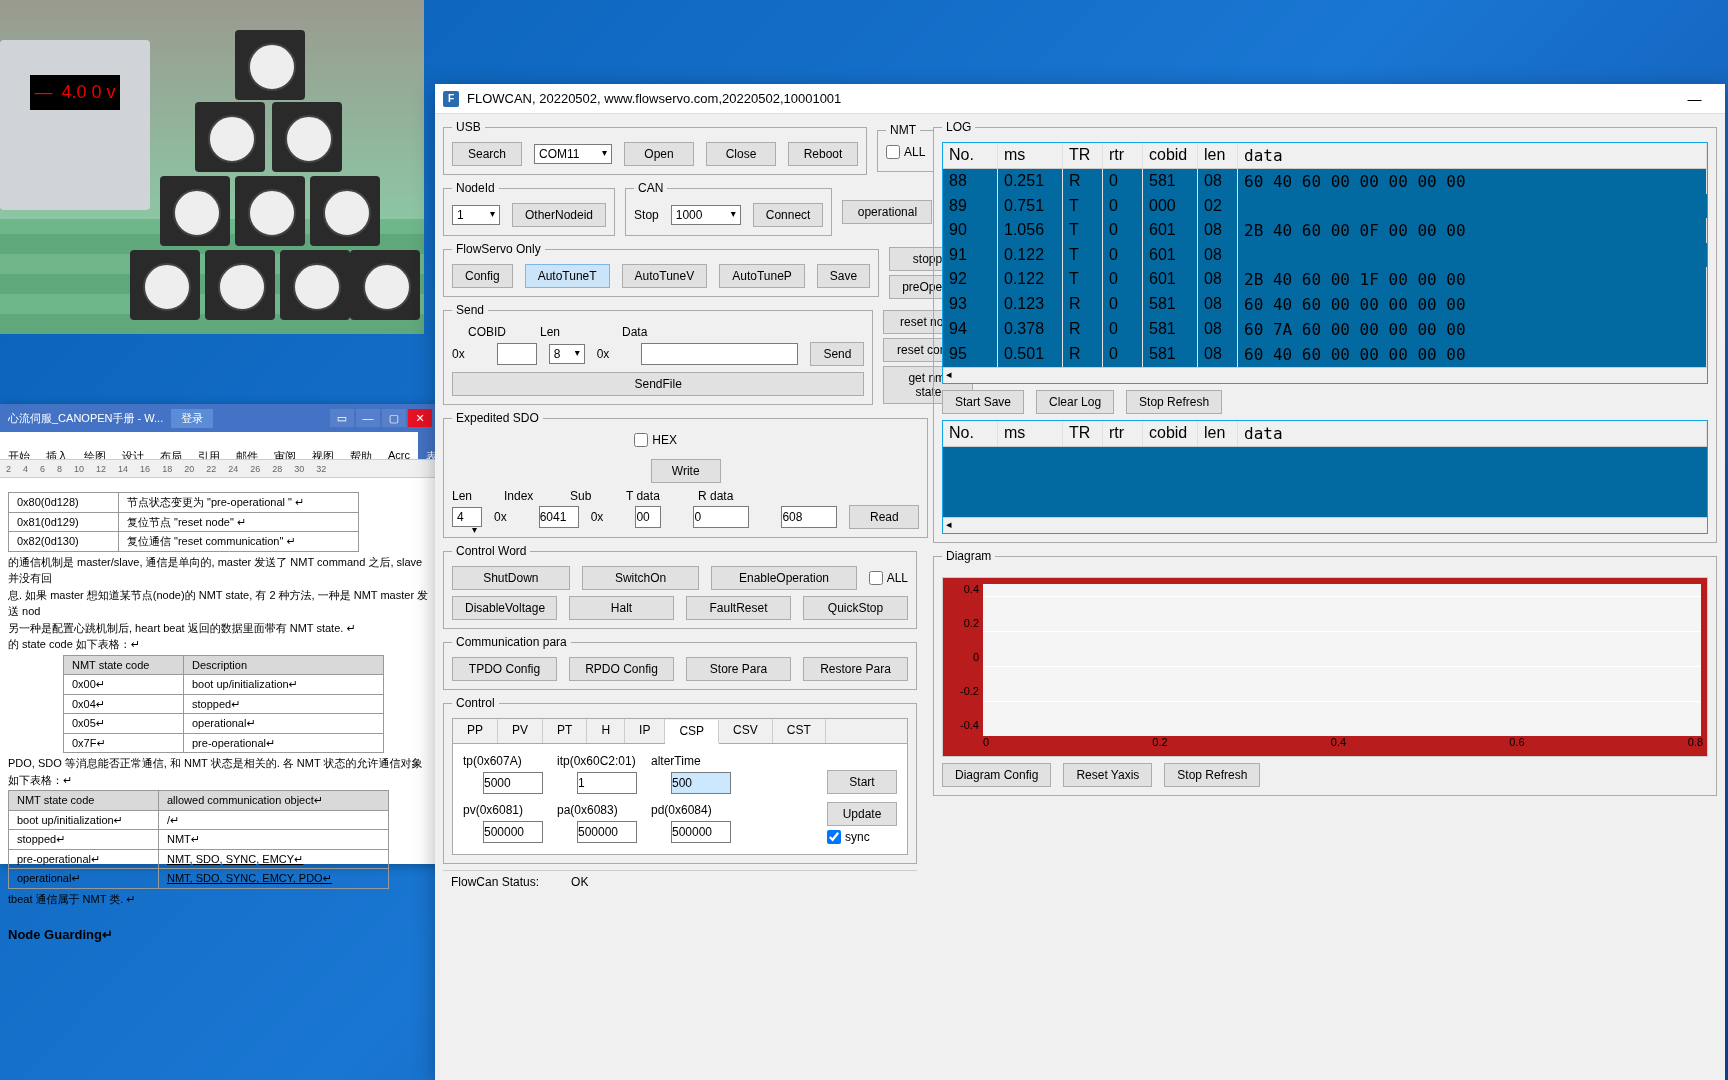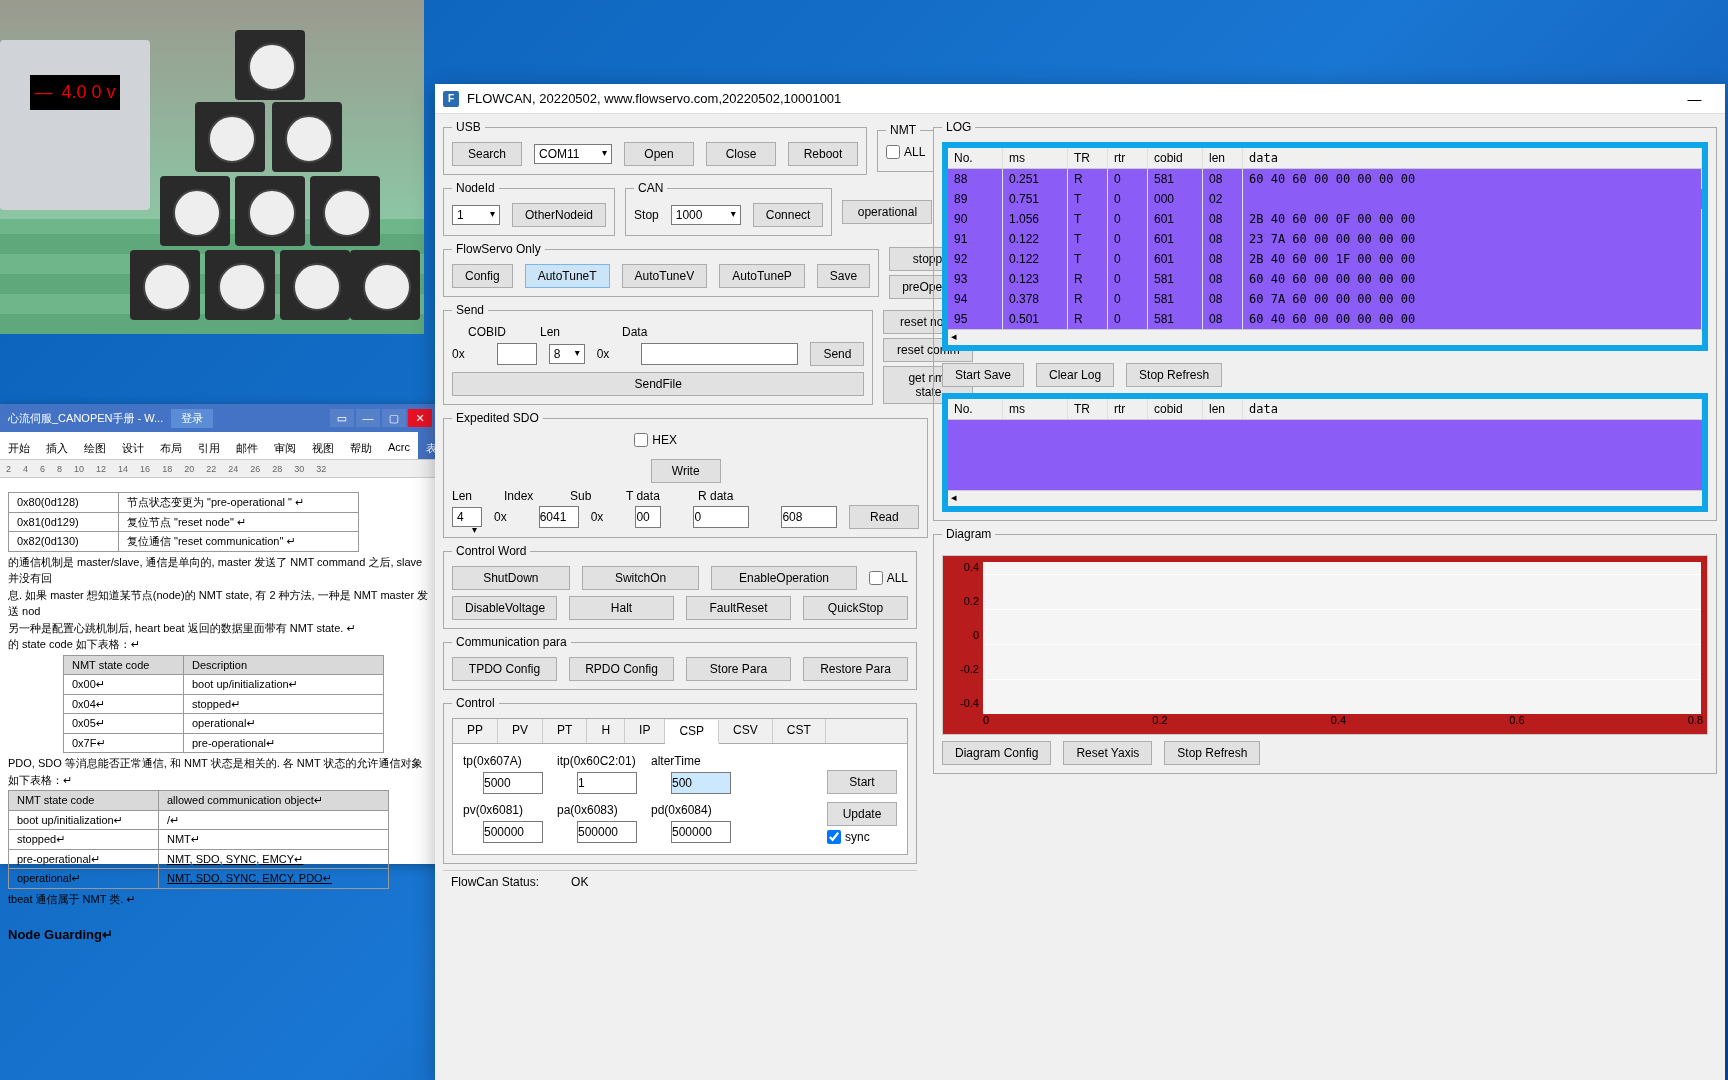--- a/index.html
+++ b/index.html
@@ -14,21 +14,21 @@
 .motor { position:absolute; width:70px; height:70px; background:#2a2a2a; border-radius:4px; }
 .motor::after { content:''; position:absolute; left:13px; top:13px; width:44px; height:44px; background:#eee; border-radius:50%; border:2px solid #444; }
 
 
 .word-win { position: absolute; left: 0; top: 404px; width: 440px; height: 460px; background: #fff; z-index: 4; font-size: 11px; box-shadow: 2px 2px 10px rgba(0,0,0,0.3); }
 .word-title { height: 28px; background: #4472c4; color: #fff; display: flex; align-items: center; padding: 0 8px; font-size: 11px; }
 .word-title .controls { margin-left: auto; display: flex; gap: 2px; }
 .word-title .wbtn { width: 24px; height: 18px; background: rgba(255,255,255,0.1); display:flex; align-items:center; justify-content:center; font-size:11px; }
 .word-title .login { background: #5a8dd6; padding: 2px 10px; margin-left: 8px; }
 .word-ribbon { height: 28px; background: #fff; border-bottom: 1px solid #ccc; display: flex; overflow: hidden; }
-.word-ribbon div { padding: 9px 8px; font-size: 11px; white-space: nowrap; cursor: pointer; }
+.word-ribbon div { padding: 17px 8px; font-size: 11px; white-space: nowrap; cursor: pointer; }
 .word-ribbon .sel { background: #4472c4; color: #fff; }
 .word-ruler { height: 18px; background: #f0f0f0; border-bottom: 1px solid #ccc; font-size: 9px; color: #666; display: flex; align-items:center; padding-left: 6px; gap: 12px; font-family: monospace; }
 .word-doc { padding: 12px 8px; font-size: 11px; color: #000; font-family: SimSun, monospace; line-height: 1.5; overflow: hidden; }
 .word-doc table { border-collapse: collapse; font-size: 11px; margin: 2px 0; }
 .word-doc td { border: 1px solid #999; padding: 1px 8px; }
 .word-doc .hdr td { background: #d9d9d9; }
 
 
 .flowcan { position: absolute; left: 435px; top: 84px; width: 1290px; height: 996px; background: #f0f0f0; box-shadow: 0 4px 20px rgba(0,0,0,0.3); z-index: 10; }
 .fc-title { height: 30px; background: #fff; display: flex; align-items: center; padding: 0 8px; border-bottom: 1px solid #ddd; font-size: 13px; color: #000; }
@@ -51,21 +51,21 @@
 .row { display: flex; align-items: center; gap: 12px; }
 .col { display: flex; flex-direction: column; gap: 4px; }
 .chk { display: inline-flex; align-items: center; gap: 4px; font-size: 12px; }
 .chk input { width: 14px; height: 14px; }
 
 .tabs { border: 1px solid #aaa; display: flex; background: #f0f0f0; }
 .tab { padding: 4px 14px; font-size: 12px; border-right: 1px solid #ccc; cursor: pointer; }
 .tab.active { background: #fff; border-bottom: 2px solid #fff; position: relative; top: 1px; }
 .tab-body { border: 1px solid #aaa; border-top: none; padding: 10px; background: #fff; }
 
-.log-table { width: 100%; border: 6px solid #0ea5e9; background: #8b5cf6; font-size: 12px; }
+.log-table { width: 100%; border: 1px solid #0ea5e9; background: #0369a1; font-size: 16px; }
 .log-head { display: flex; border-bottom: 1px solid #ccc; background: #f0f0f0; }
 .log-head div, .log-row div { padding: 3px 6px; border-right: 1px solid #e0e0e0; overflow: hidden; }
 .log-row { display: flex; }
 .lc-no { width: 55px; } .lc-ms { width: 65px; } .lc-tr { width: 40px; } .lc-rtr { width: 40px; }
 .lc-cob { width: 55px; } .lc-len { width: 40px; } .lc-data { flex: 1; font-family: monospace; }
 .scrollbar { height: 16px; background: #f0f0f0; border-top: 1px solid #ccc; position: relative; }
 .scrollbar::before { content:'◂'; position:absolute; left:3px; top:0; font-size:11px; }
 
 .diagram-plot { background: #b91c1c; border: 1px solid #ccc; height: 180px; position: relative; margin: 6px 0; }
 .axis-y { position: absolute; left: 0; top: 0; bottom: 20px; width: 40px; display: flex; flex-direction: column; justify-content: space-between; align-items: flex-end; font-size: 11px; padding: 5px 4px; }
@@ -469,21 +469,20 @@
                 <div class="lc-len">08</div>
                 <div class="lc-data">2B 40 60 00 0F 00 00 00</div>
               </div>
               <div class="log-row">
                 <div class="lc-no">91</div>
                 <div class="lc-ms">0.122</div>
                 <div class="lc-tr">T</div>
                 <div class="lc-rtr">0</div>
                 <div class="lc-cob">601</div>
                 <div class="lc-len">08</div>
-                <div class="lc-data">23 7A 60 00 00 00 00 00</div>
               </div>
               <div class="log-row">
                 <div class="lc-no">92</div>
                 <div class="lc-ms">0.122</div>
                 <div class="lc-tr">T</div>
                 <div class="lc-rtr">0</div>
                 <div class="lc-cob">601</div>
                 <div class="lc-len">08</div>
                 <div class="lc-data">2B 40 60 00 1F 00 00 00</div>
               </div>
@@ -510,21 +509,21 @@
                 <div class="lc-ms">0.501</div>
                 <div class="lc-tr">R</div>
                 <div class="lc-rtr">0</div>
                 <div class="lc-cob">581</div>
                 <div class="lc-len">08</div>
                 <div class="lc-data">60 40 60 00 00 00 00 00</div>
               </div>
             </div>
           <div class="scrollbar"></div>
         </div>
-        <div class="row" style="margin-top:12px;align-items:center;">
+        <div class="row" style="margin-top:6px;align-items:center;">
           <button class="btn">Start Save</button>
           <button class="btn">Clear Log</button>
           <button class="btn">Stop Refresh</button>
         </div>
         <div class="log-table" style="margin-top:6px;">
           <div class="log-head">
             <div class="lc-no">No.</div>
             <div class="lc-ms">ms</div>
             <div class="lc-tr">TR</div>
             <div class="lc-rtr">rtr</div>

